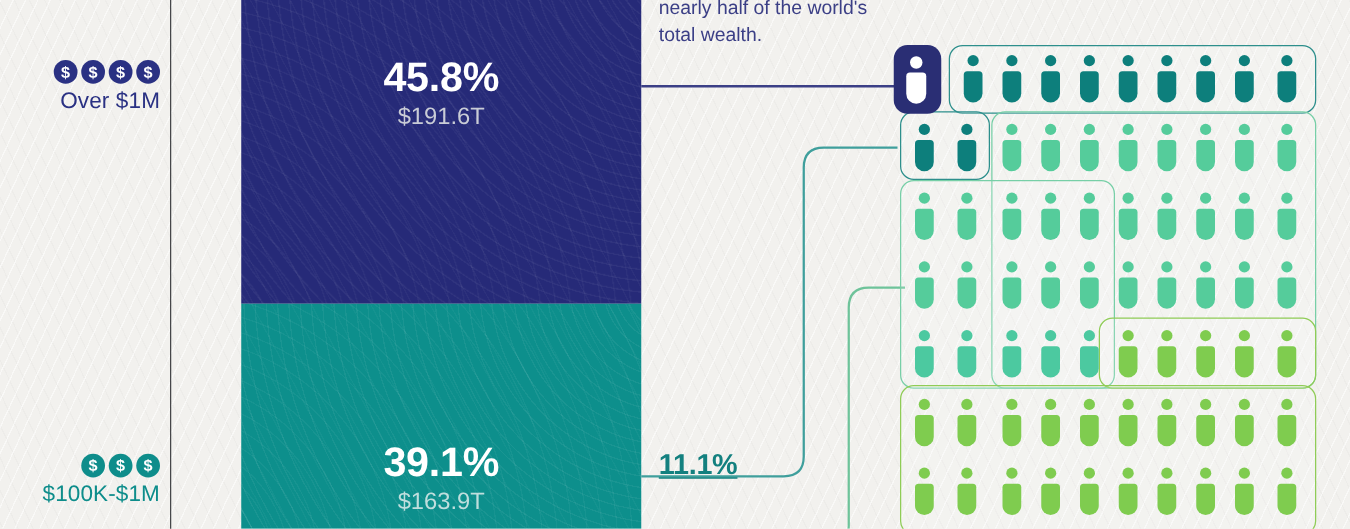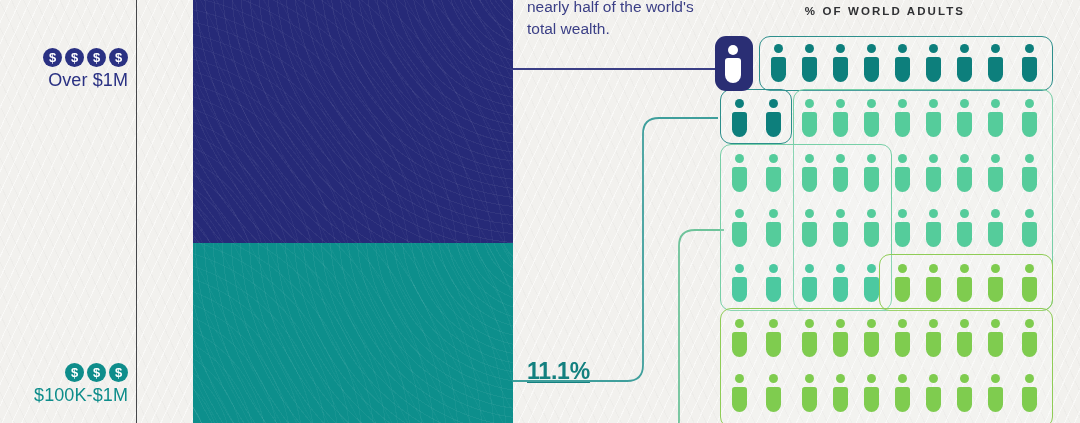--- a/index.html
+++ b/index.html
@@ -231,37 +231,44 @@
       <span class="coin" style="background:#0e8d8b">$</span>
     </div>
     <div class="tier-text" style="color:#0e8d8b">$100K-$1M</div>
   </div>
 
   <div id="column-divider"></div>
 
   <div id="bar-stack">
     <div class="bar-seg" id="seg-navy">
       <div class="mesh"></div>
+      <div class="seg-inner">
+        <div class="seg-pct">45.8%</div>
+        <div class="seg-amt">$191.6T</div>
+      </div>
     </div>
     <div class="bar-seg" id="seg-teal">
       <div class="mesh"></div>
+      <div class="seg-inner">
+        <div class="seg-pct">39.1%</div>
+        <div class="seg-amt">$163.9T</div>
+      </div>
     </div>
   </div>
 
   <div id="caption">of the global population held nearly half of the world's total wealth.</div>
   <div id="navy-connector"></div>
 
   <div id="pct-callout">11.1%</div>
 
   <svg id="connectors" viewBox="0 0 1080 423" xmlns="http://www.w3.org/2000/svg">
     <path d="M513 381 H627 Q643 381 643 365 V134 Q643 118 659 118 H718" fill="none" stroke="#3f9f9c" stroke-width="1.8"></path>
     <path d="M513 436 H663 Q679 436 679 420 V246 Q679 230 695 230 H724" fill="none" stroke="#6ec39a" stroke-width="1.8"></path>
   </svg>
 
-  <div id="pictogram-title">% OF WORLD ADULTS</div>
 
   <div id="pictogram">
 
     <div class="group-box" style="left:44px; top:0px; width:294px; height:55px; border-color:#2d8f8c;"></div>
     <div class="group-box" style="left:5px; top:53px; width:72px; height:55px; border-color:#2d8f8c;
                 border-top-left-radius:11px; border-bottom-left-radius:11px;"></div>
     <div class="group-box" style="left:78px; top:53px; width:260px; height:222px; border-color:#77cfa7;"></div>
     <div class="group-box" style="left:5px; top:108px; width:172px; height:167px; border-color:#77cfa7;"></div>
     <div class="group-box" style="left:164px; top:218px; width:174px; height:57px; border-color:#8fcc56;"></div>
     <div class="group-box" style="left:5px; top:272px; width:333px; height:120px; border-color:#8fcc56;"></div>

